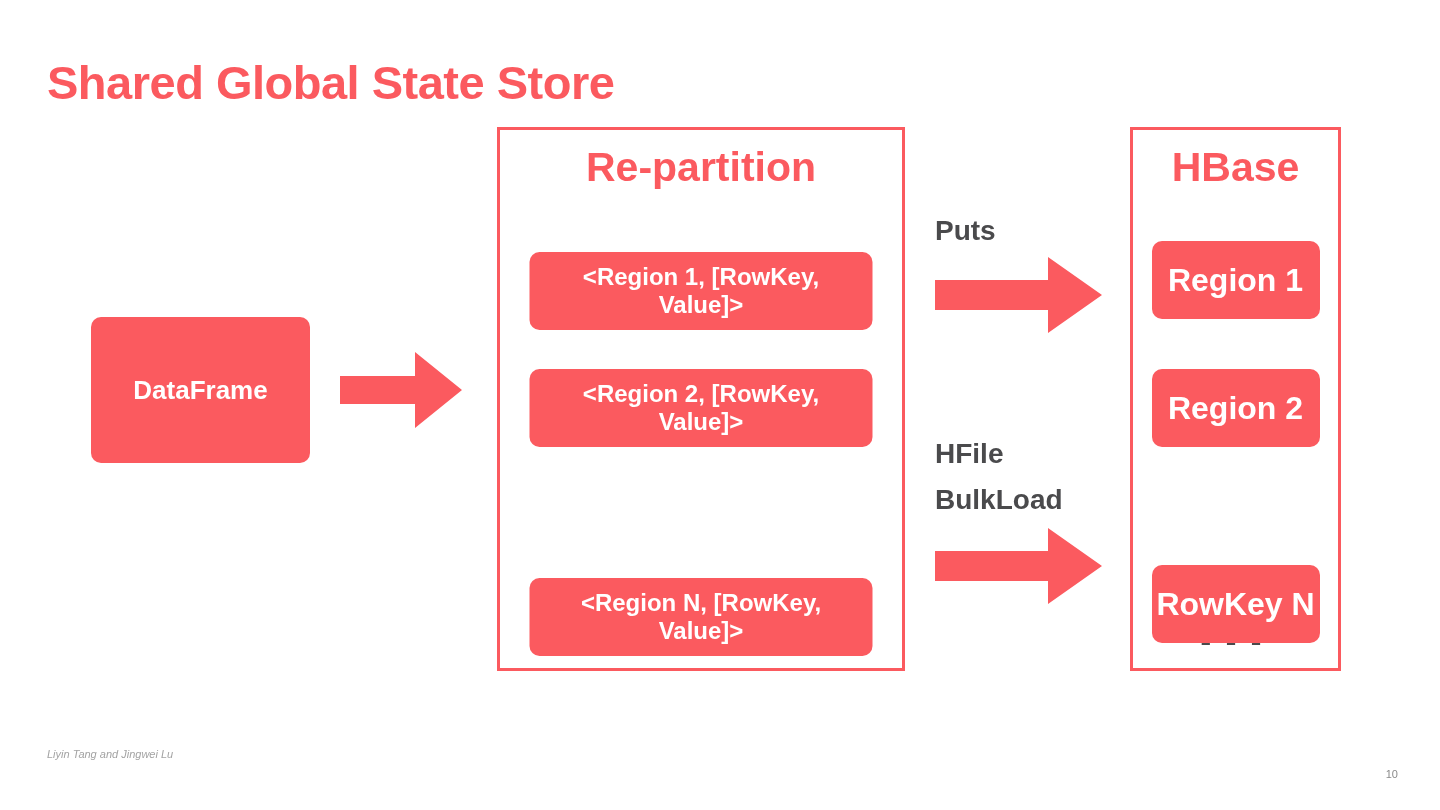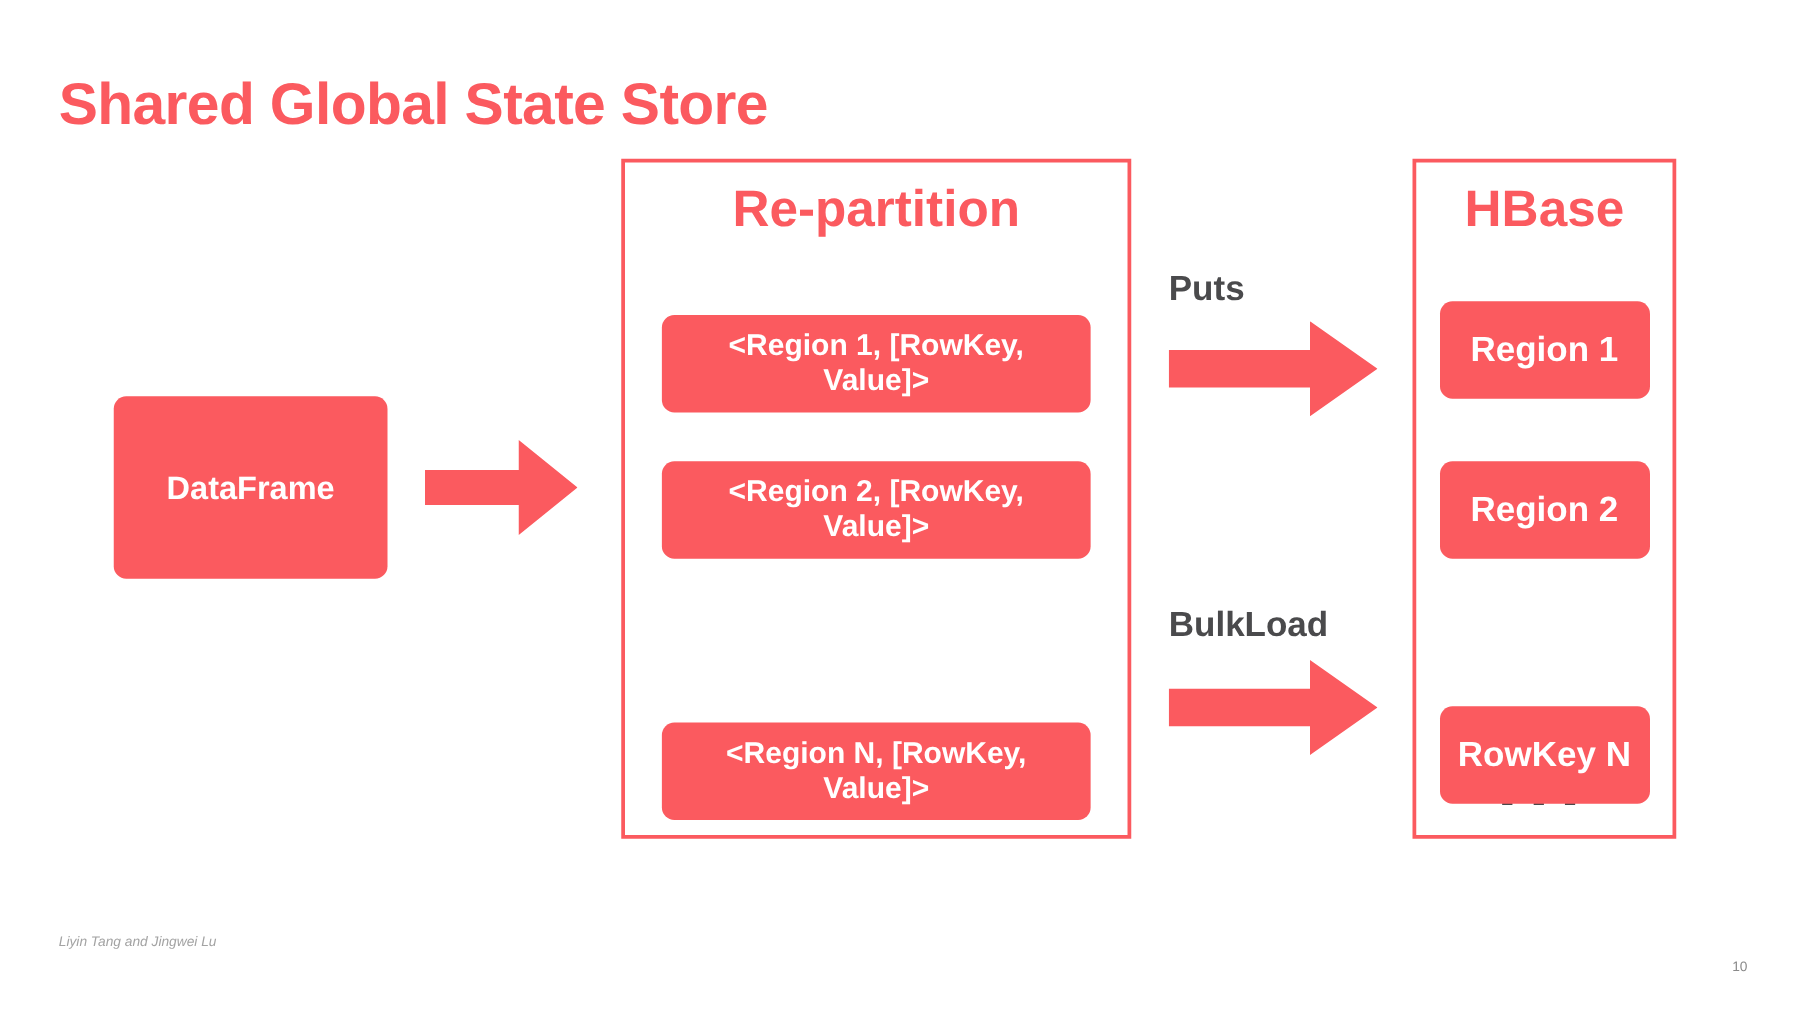--- a/index.html
+++ b/index.html
@@ -44,21 +44,21 @@
     position:absolute;left:50%;transform:translateX(-50%);
     width:343px;height:78px;font-size:24px;line-height:1.15;
     padding:0 26px;
   }
   .kv-1{top:122px;}
   .kv-2{top:239px;}
   .kv-n{top:448px;}
 
   .region-box{
     position:absolute;left:50%;transform:translateX(-50%);
-    width:168px;height:78px;font-size:28px;
+    width:168px;height:78px;font-size:32px;
   }
   .rg-1{top:111px;}
   .rg-2{top:239px;}
   .rg-n{top:435px;}
 
   .dots{
     position:absolute;left:0;right:0;text-align:center;
     font-size:58px;font-weight:bold;color:var(--label-gray);
     letter-spacing:9px;line-height:0;
   }
@@ -116,20 +116,21 @@
     </div>
   </div>
 
   <div class="arrow-label label-puts">Puts</div>
   <div class="arrow" style="left:935px;top:257px;">
     <svg width="167" height="76" viewBox="0 0 167 76">
       <polygon points="0,23 113,23 113,0 167,38 113,76 113,53 0,53" fill="#FB5A5F"></polygon>
     </svg>
   </div>
 
+  <div class="arrow-label label-hfile">HFile</div>
   <div class="arrow-label label-bulkload">BulkLoad</div>
   <div class="arrow" style="left:935px;top:528px;">
     <svg width="167" height="76" viewBox="0 0 167 76">
       <polygon points="0,23 113,23 113,0 167,38 113,76 113,53 0,53" fill="#FB5A5F"></polygon>
     </svg>
   </div>
 
   <div class="outline-box hbase-box">
     <div class="outline-title">HBase</div>
     <div class="solid-box region-box rg-1">

